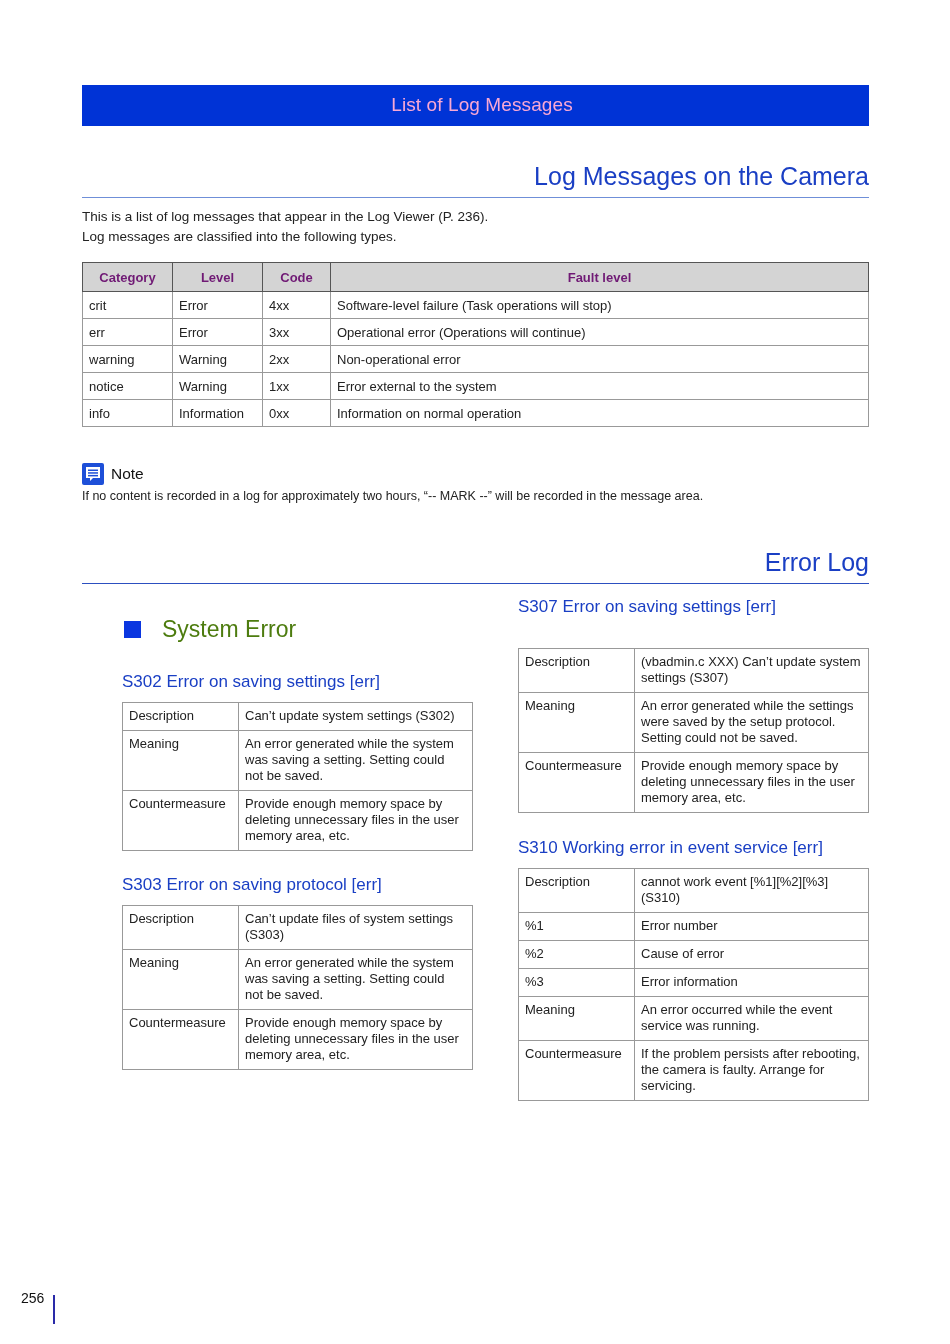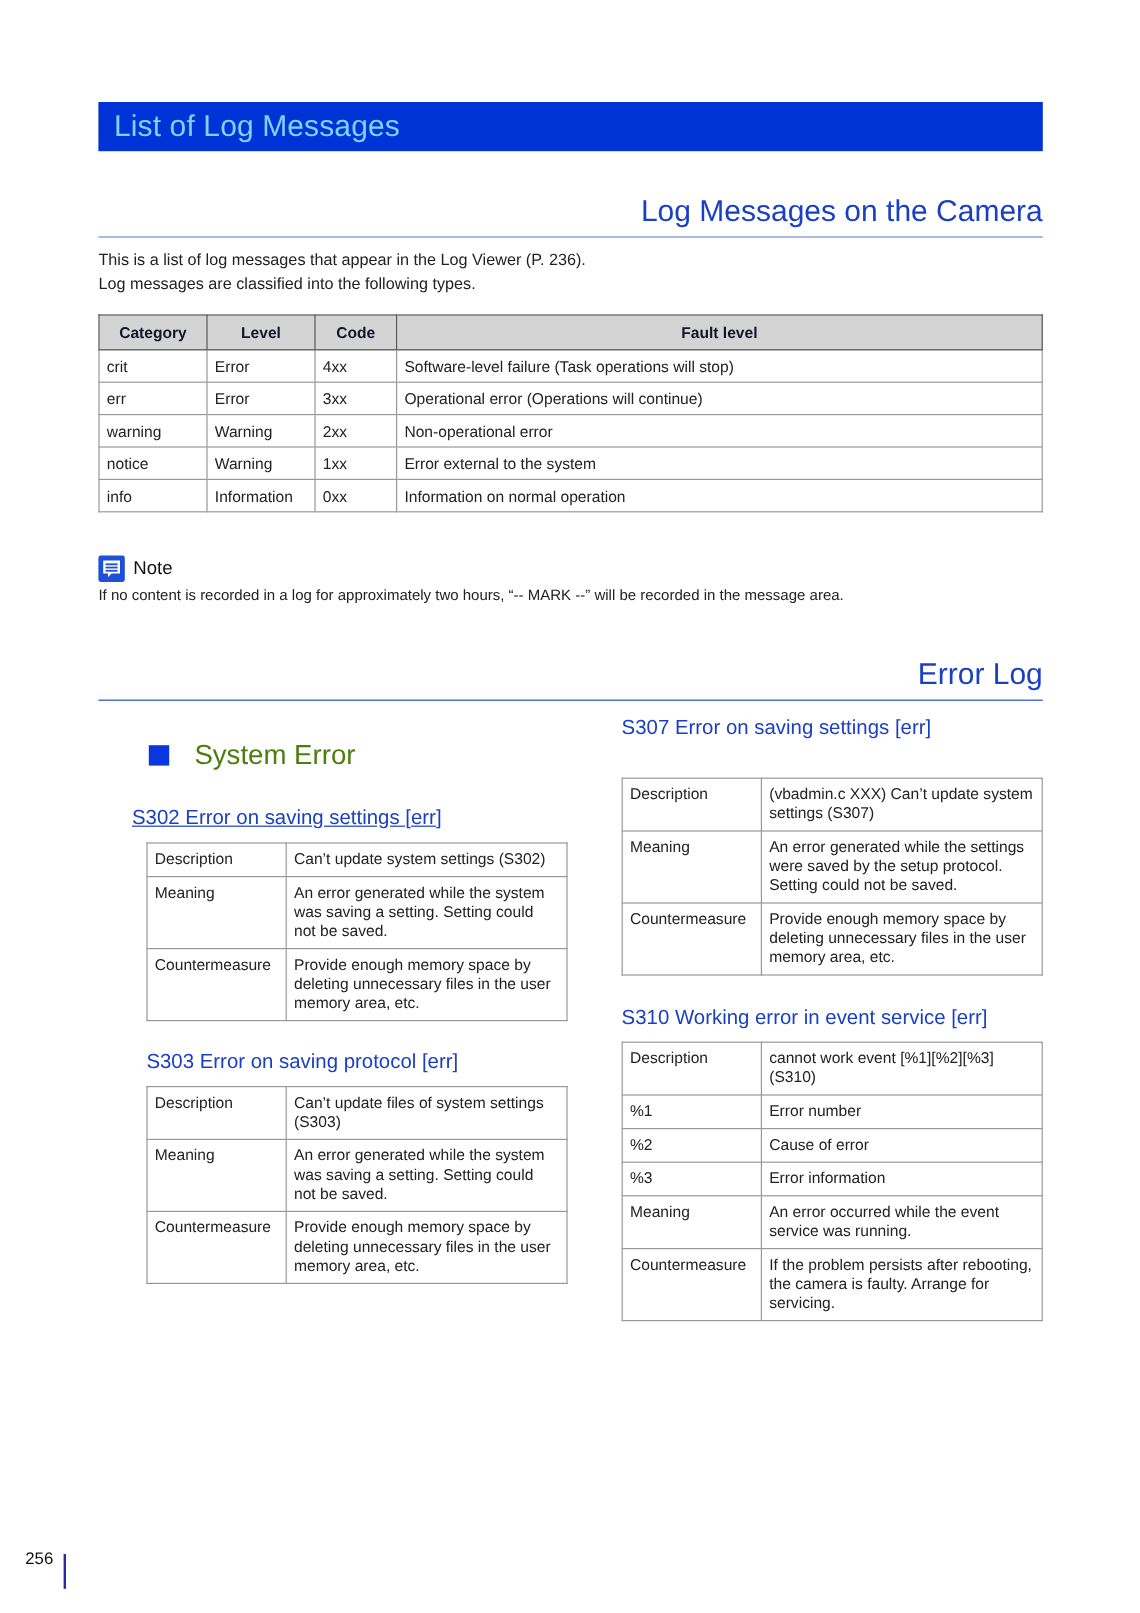--- a/index.html
+++ b/index.html
@@ -1,26 +1,26 @@
 <!DOCTYPE html>
 <html><head>
   <meta charset="utf-8">
   <style>
     html, body { margin: 0; padding: 0; background: #ffffff; }
     body { width: 950px; height: 1344px; position: relative; font-family: "Liberation Sans", sans-serif; color: #222; overflow: hidden; }
     .title-bar { position: absolute; left: 82px; top: 85px; width: 787px; height: 41px; background: #0033d6; }
-    .title-bar h1 { margin: 0; padding-left: 13px; font-weight: normal; font-size: 25px; line-height: 40px; color: #7dd3fc; letter-spacing: 0.1px; }
+    .title-bar h1 { margin: 0; padding-left: 13px; font-weight: normal; font-size: 19px; line-height: 40px; color: #f9a8d4; letter-spacing: 0.1px; text-align: center; }
     .h2 { position: absolute; left: 82px; width: 787px; font-size: 25px; color: #1a3fc4; font-weight: normal; margin: 0; border-bottom: 1px solid #6f8fd8; text-align: right; }
     .h2 span { display: block; }
     #h2-camera { top: 162px; height: 35px; }
     #h2-errorlog { top: 548px; height: 35px; border-bottom-color: #2c4fc0; }
     .intro { position: absolute; left: 82px; top: 207px; font-size: 13.5px; line-height: 20px; color: #222; }
     table { border-collapse: collapse; font-family: "Liberation Sans", sans-serif; }
     .types { position: absolute; left: 82px; top: 262px; width: 787px; font-size: 13px; border: 1.5px solid #333; }
-    .types th { background: #d4d4d4; font-weight: bold; height: 26px; border: 1px solid #555; font-size: 13px; color: #0f172a; }
+    .types th { background: #d4d4d4; font-weight: bold; height: 26px; border: 1px solid #555; font-size: 13px; color: #701a75; }
     .types td { height: 26px; border: 1px solid #999; padding: 0 6px; color: #222; }
     .types col.c1 { width: 90px; } .types col.c2 { width: 90px; } .types col.c3 { width: 68px; }
     .note { position: absolute; left: 82px; top: 463px; }
     .note-head { display: flex; align-items: center; }
     .note-icon { width: 22px; height: 22px; background: #1d4fd8; border-radius: 2px; position: relative; margin-right: 7px; }
     .note-icon svg { position: absolute; left: 0; top: 0; }
     .note-title { font-size: 15.5px; color: #111; }
     .note-text { font-size: 12.5px; color: #222; margin-top: 4px; white-space: nowrap; }
     .sys-head { position: absolute; left: 124px; top: 616px; display: flex; align-items: center; }
     .sys-square { width: 17px; height: 17px; background: #0a36e0; margin-right: 21px; }
@@ -114,21 +114,21 @@
 
 <h2 class="h2" id="h2-errorlog">
     <span>Error Log</span>
   </h2>
 
 <div class="sys-head">
   <span class="sys-square"></span>
   <span class="sys-title">System Error</span>
 </div>
 
-<h3 class="h3" style="left:110px; top:672px;text-decoration:underline;">S302 Error on saving settings [err]</h3>
+<h3 class="h3" style="left:122px; top:672px;">S302 Error on saving settings [err]</h3>
 <table class="err" style="left:122px; top:702px;">
   <tbody>
       <tr>
         <td class="k">Description</td>
         <td>Can’t update system settings (S302)</td>
       </tr>
   <tr>
         <td class="k">Meaning</td>
         <td>An error generated while the system was saving a setting. Setting could not be saved.</td>
       </tr>

